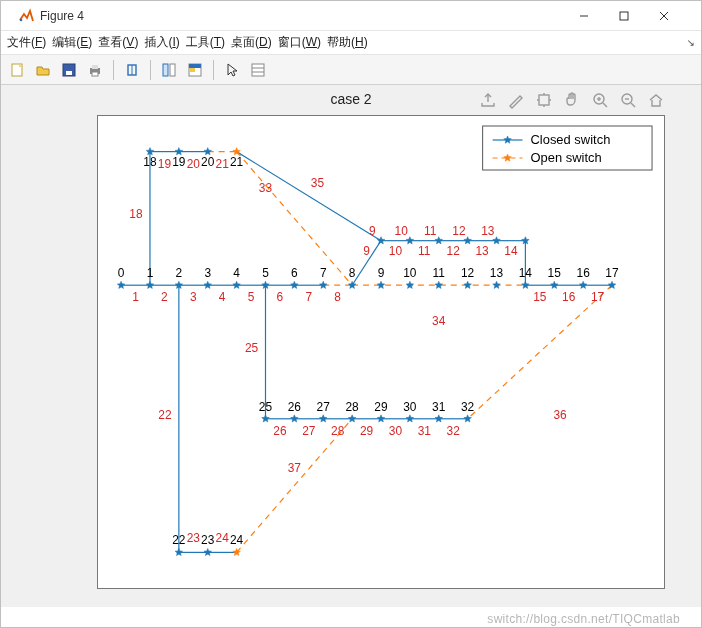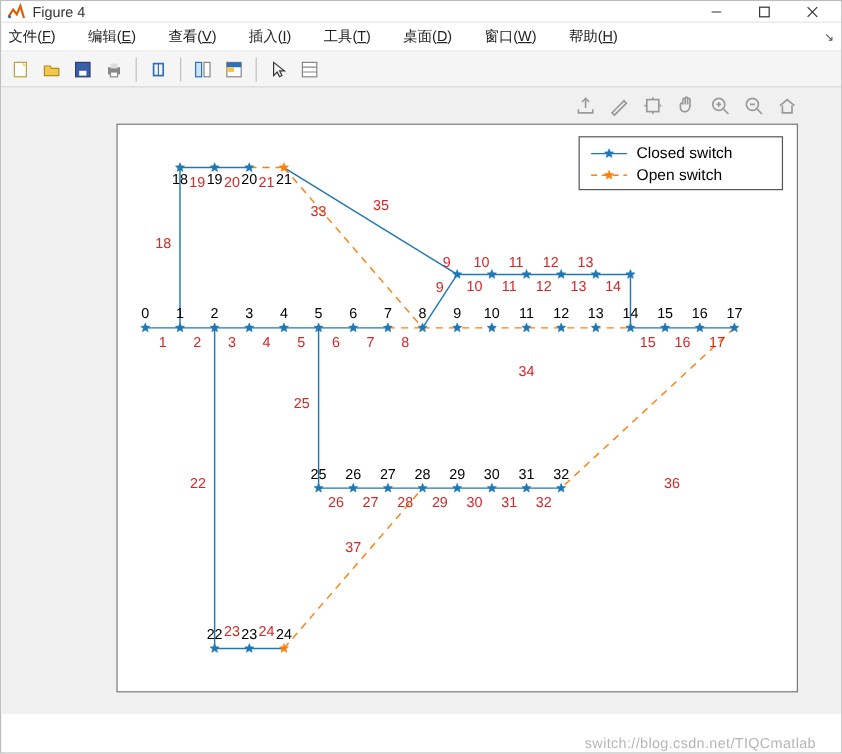--- a/index.html
+++ b/index.html
@@ -10,44 +10,44 @@
     background: #fff;
     width: 702px;
     height: 628px;
     overflow: hidden;
     border: 1px solid #bfbfbf;
   }
   
   .titlebar {
     display: flex;
     align-items: center;
-    height: 18px;
+    height: 30px;
     background: #fff;
     border-bottom: 1px solid #e5e5e5;
-    padding: 0 4px;
+    padding: 0 17px;
   }
   .titlebar .app-icon {
     width: 16px; height: 16px;
     margin-right: 6px;
   }
   .titlebar .title { flex: 0 0 auto; color: #333; }
   .titlebar .spacer { flex: 1; }
   .win-btn {
     width: 40px; height: 30px;
     display: flex; align-items: center; justify-content: center;
     color: #333;
   }
   .win-btn svg { width: 10px; height: 10px; }
   
   .menubar {
     display: flex;
     align-items: center;
     height: 24px;
     padding: 0 6px;
-    gap: 27px;
+    gap: 6px;
     border-bottom: 1px solid #e5e5e5;
     color: #222;
   }
   .menu-item u { text-decoration: underline; }
   .menubar .end-arrow { margin-left: auto; font-size: 10px; color: #555; }
   
   .toolbar {
     display: flex;
     align-items: center;
     height: 30px;
@@ -246,20 +246,21 @@
           <circle cx="8" cy="8" r="5"></circle>
           <line x1="12" y1="12" x2="16" y2="16"></line>
           <line x1="6" y1="8" x2="10" y2="8"></line>
         </svg></span>
     <span><svg viewBox="0 0 18 18" fill="none" stroke="#9a9a9a" stroke-width="1.4">
           <path d="M3 9 l6 -5 l6 5"></path>
           <path d="M5 9 v6 h8 v-6"></path>
         </svg></span>
   </div>
 
+  <div class="plot-title">case 2</div>
 
   <div class="axes">
     <svg class="plot-svg" id="plot-svg" viewBox="0 0 568 472" preserveAspectRatio="none">
         <line x1="23.183673469387752" y1="169.20754716981133" x2="52.16326530612244" y2="169.20754716981133" stroke="#1f77b4" stroke-width="1.2" stroke-dasharray=""></line>
         <line x1="52.16326530612244" y1="169.20754716981133" x2="81.14285714285714" y2="169.20754716981133" stroke="#1f77b4" stroke-width="1.2" stroke-dasharray=""></line>
         <line x1="81.14285714285714" y1="169.20754716981133" x2="110.12244897959182" y2="169.20754716981133" stroke="#1f77b4" stroke-width="1.2" stroke-dasharray=""></line>
         <line x1="110.12244897959182" y1="169.20754716981133" x2="139.1020408163265" y2="169.20754716981133" stroke="#1f77b4" stroke-width="1.2" stroke-dasharray=""></line>
         <line x1="139.1020408163265" y1="169.20754716981133" x2="168.08163265306123" y2="169.20754716981133" stroke="#1f77b4" stroke-width="1.2" stroke-dasharray=""></line>
         <line x1="168.08163265306123" y1="169.20754716981133" x2="197.06122448979588" y2="169.20754716981133" stroke="#1f77b4" stroke-width="1.2" stroke-dasharray=""></line>
         <line x1="197.06122448979588" y1="169.20754716981133" x2="226.04081632653057" y2="169.20754716981133" stroke="#1f77b4" stroke-width="1.2" stroke-dasharray=""></line>

